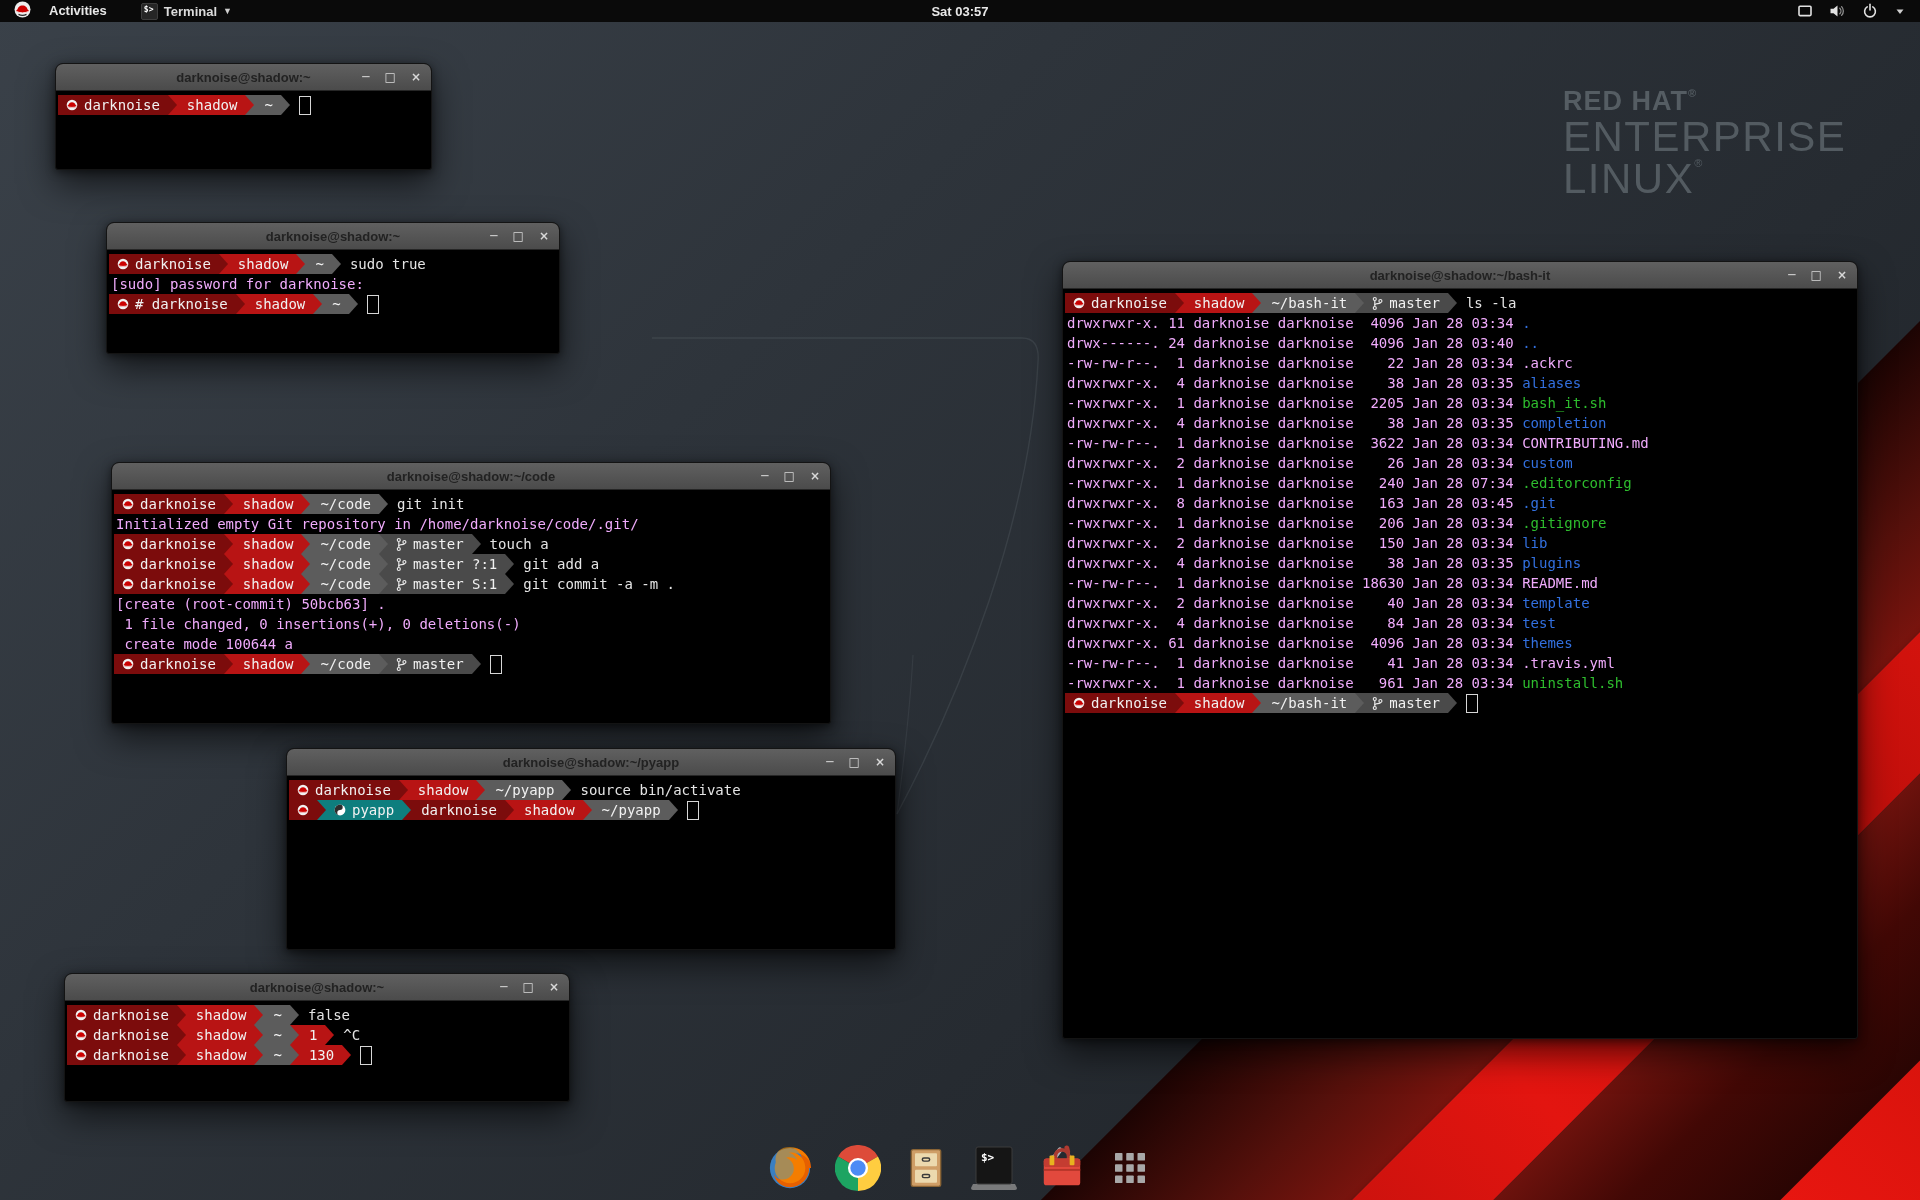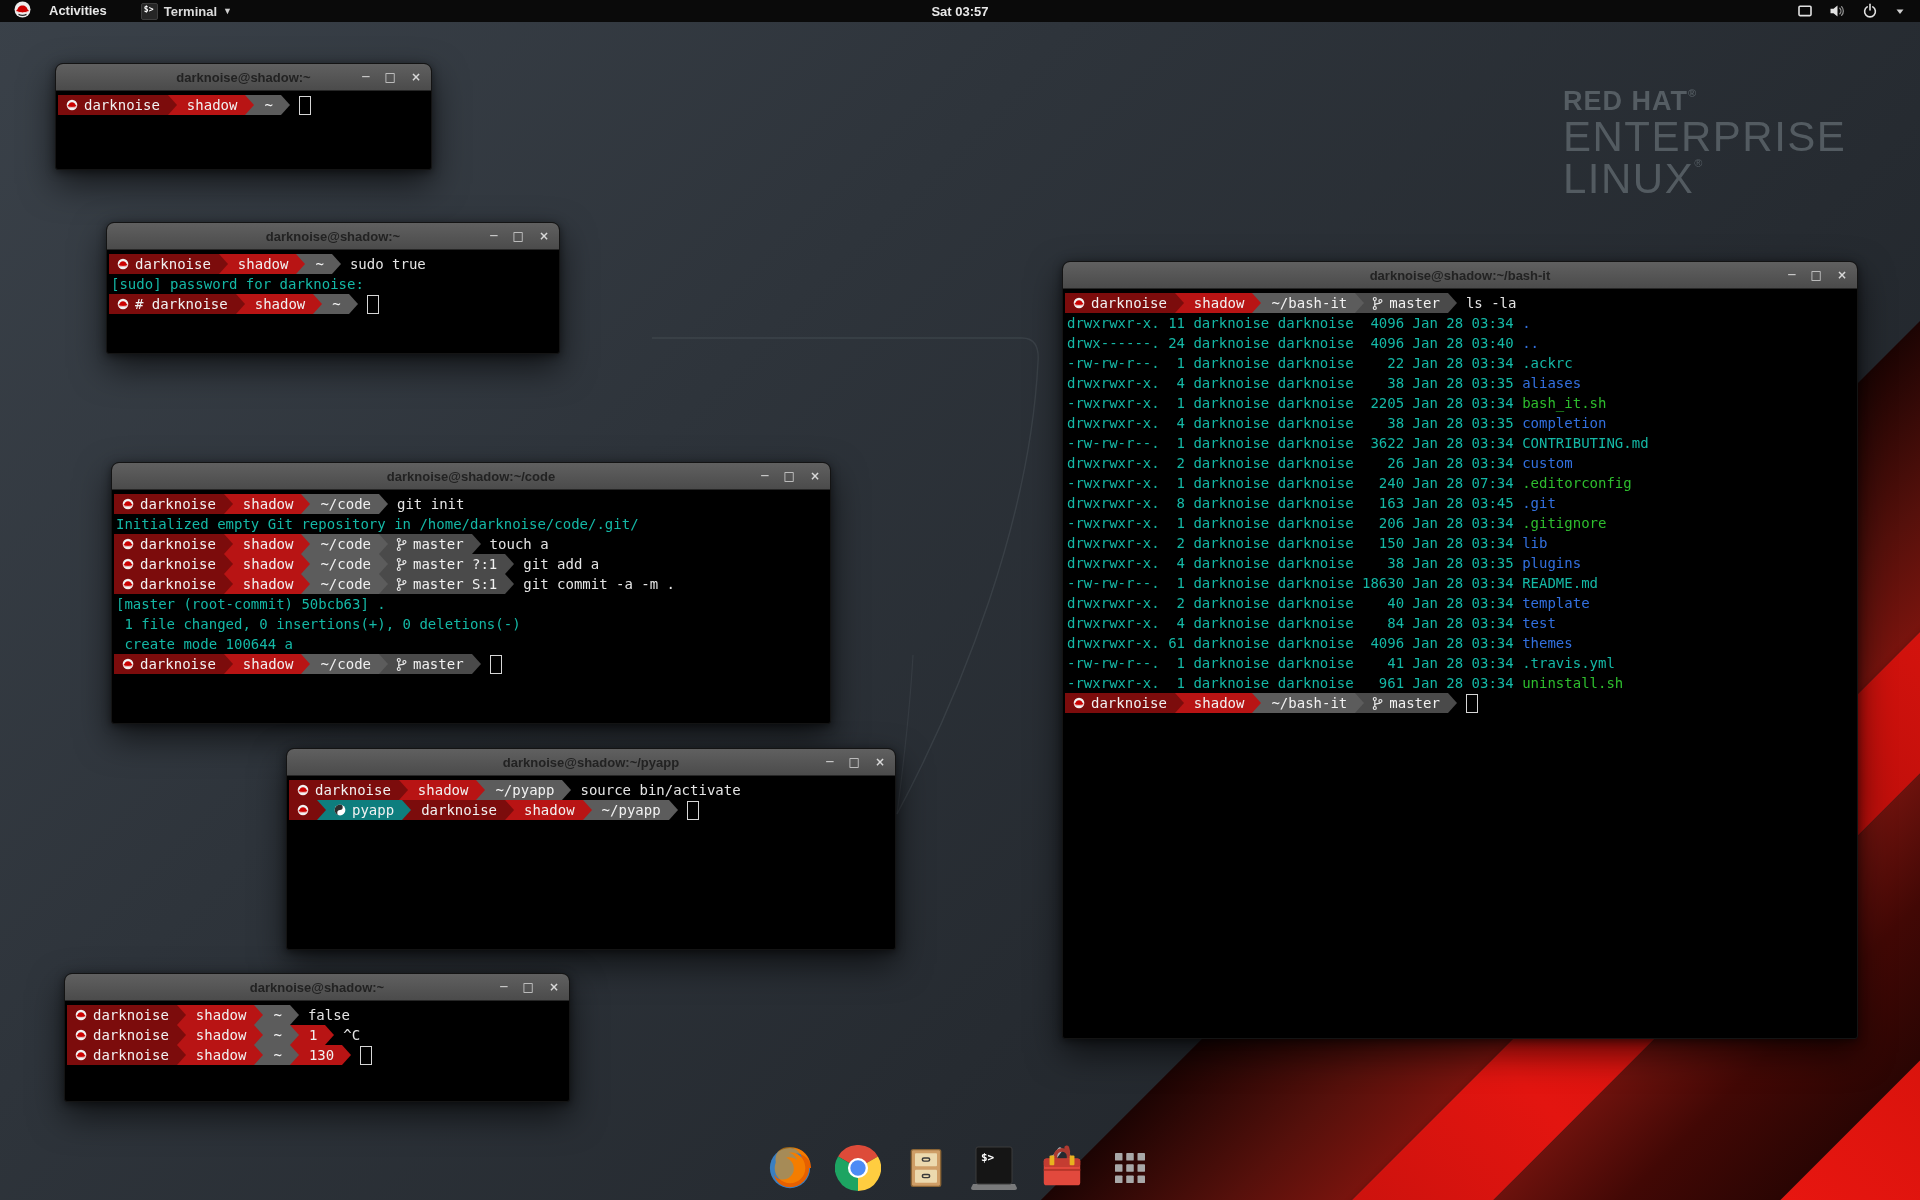--- a/index.html
+++ b/index.html
@@ -44,21 +44,21 @@
   .tbody{padding:4px 2px 2px 2px;font:14px "DejaVu Sans Mono",monospace;color:#d6d6d6;}
   .tline{display:flex;align-items:stretch;height:20px;white-space:pre;}
   .tline.out{display:block;line-height:20px;padding-left:2px;}
   .seg{display:flex;align-items:center;gap:6px;padding:0 8px;color:#f1f1f1;flex:none;}
   .seg.noicon{padding-left:10px;align-items:center;}
   .seg-icon{display:flex;align-items:center;flex:none;}
   .sep{width:9px;position:relative;flex:none;}
   .sep i{position:absolute;left:0;top:0;width:0;height:0;border-top:10px solid transparent;border-bottom:10px solid transparent;border-left:9px solid transparent;}
   .cmd{display:flex;align-items:center;padding-left:9px;color:#e4e4e4;}
   .cursor{width:10px;height:17px;border:1px solid #d6d6d6;margin-left:9px;align-self:center;flex:none;}
-  .c-fg{color:#14b8a6;} .c-blue{color:#3270e0;} .c-green{color:#2ebe2e;}
+  .c-fg{color:#f0abfc;} .c-blue{color:#3270e0;} .c-green{color:#2ebe2e;}
   
   .dock{position:absolute;left:0;right:0;bottom:8px;display:flex;justify-content:center;gap:20px;z-index:40;}
   .dock-item{width:48px;height:48px;cursor:pointer;display:flex;align-items:center;justify-content:center;}
   .dock-item svg{display:block;}
 </style>
 </head>
 <body>
 
 <div id="screen">
 
@@ -214,21 +214,21 @@
                 <path d="M1.8 7.4 C3.4 8.7 8.6 8.7 10.2 7.4" stroke="#fff" stroke-width="0.6" fill="none"></path>
               </svg></span><span>darknoise</span></span><span class="sep" style="background: rgb(184, 20, 20);"><i style="border-left-color: rgb(124, 12, 12);"></i></span><span class="seg noicon" style="background: rgb(184, 20, 20);"><span>shadow</span></span><span class="sep" style="background: rgb(92, 92, 92);"><i style="border-left-color: rgb(184, 20, 20);"></i></span><span class="seg noicon" style="background: rgb(92, 92, 92);"><span>~/code</span></span><span class="sep" style="background: rgb(74, 74, 74);"><i style="border-left-color: rgb(92, 92, 92);"></i></span><span class="seg" style="background: rgb(74, 74, 74);"><span class="seg-icon"><svg width="11" height="15" viewBox="0 0 11 15">
                 <g stroke="#e8e8e8" fill="none" stroke-width="1.2">
                   <circle cx="2.8" cy="3" r="1.5"></circle>
                   <circle cx="2.8" cy="12" r="1.5"></circle>
                   <circle cx="8.4" cy="5" r="1.5"></circle>
                   <path d="M2.8 4.5 V10.5"></path>
                   <path d="M2.8 9 C2.8 7 8.4 8.4 8.4 6.5"></path>
                 </g>
               </svg></span><span>master S:1</span></span><span class="sep" style="background: transparent;"><i style="border-left-color: rgb(74, 74, 74);"></i></span><span class="cmd">git commit -a -m .</span></div>
-        <div class="tline out"><span class="c-fg">[master (root-commit) 50bcb63] .</span></div>
+        <div class="tline out"><span class="c-fg">[create (root-commit) 50bcb63] .</span></div>
         <div class="tline out"><span class="c-fg"> 1 file changed, 0 insertions(+), 0 deletions(-)</span></div>
         <div class="tline out"><span class="c-fg"> create mode 100644 a</span></div>
         <div class="tline"><span class="seg" style="background: rgb(124, 12, 12);"><span class="seg-icon"><svg width="12" height="12" viewBox="0 0 12 12">
                 <circle cx="6" cy="6" r="5.3" fill="#f0f0f0"></circle>
                 <path d="M2.4 6.6 C2.4 4.6 4 3.3 6 3.3 C8 3.3 9.6 4.6 9.6 6.6 Z" fill="#c00"></path>
                 <ellipse cx="6" cy="6.9" rx="4.4" ry="1.5" fill="#c00"></ellipse>
                 <path d="M1.8 7.4 C3.4 8.7 8.6 8.7 10.2 7.4" stroke="#fff" stroke-width="0.6" fill="none"></path>
               </svg></span><span>darknoise</span></span><span class="sep" style="background: rgb(184, 20, 20);"><i style="border-left-color: rgb(124, 12, 12);"></i></span><span class="seg noicon" style="background: rgb(184, 20, 20);"><span>shadow</span></span><span class="sep" style="background: rgb(92, 92, 92);"><i style="border-left-color: rgb(184, 20, 20);"></i></span><span class="seg noicon" style="background: rgb(92, 92, 92);"><span>~/code</span></span><span class="sep" style="background: rgb(74, 74, 74);"><i style="border-left-color: rgb(92, 92, 92);"></i></span><span class="seg" style="background: rgb(74, 74, 74);"><span class="seg-icon"><svg width="11" height="15" viewBox="0 0 11 15">
                 <g stroke="#e8e8e8" fill="none" stroke-width="1.2">
                   <circle cx="2.8" cy="3" r="1.5"></circle>

